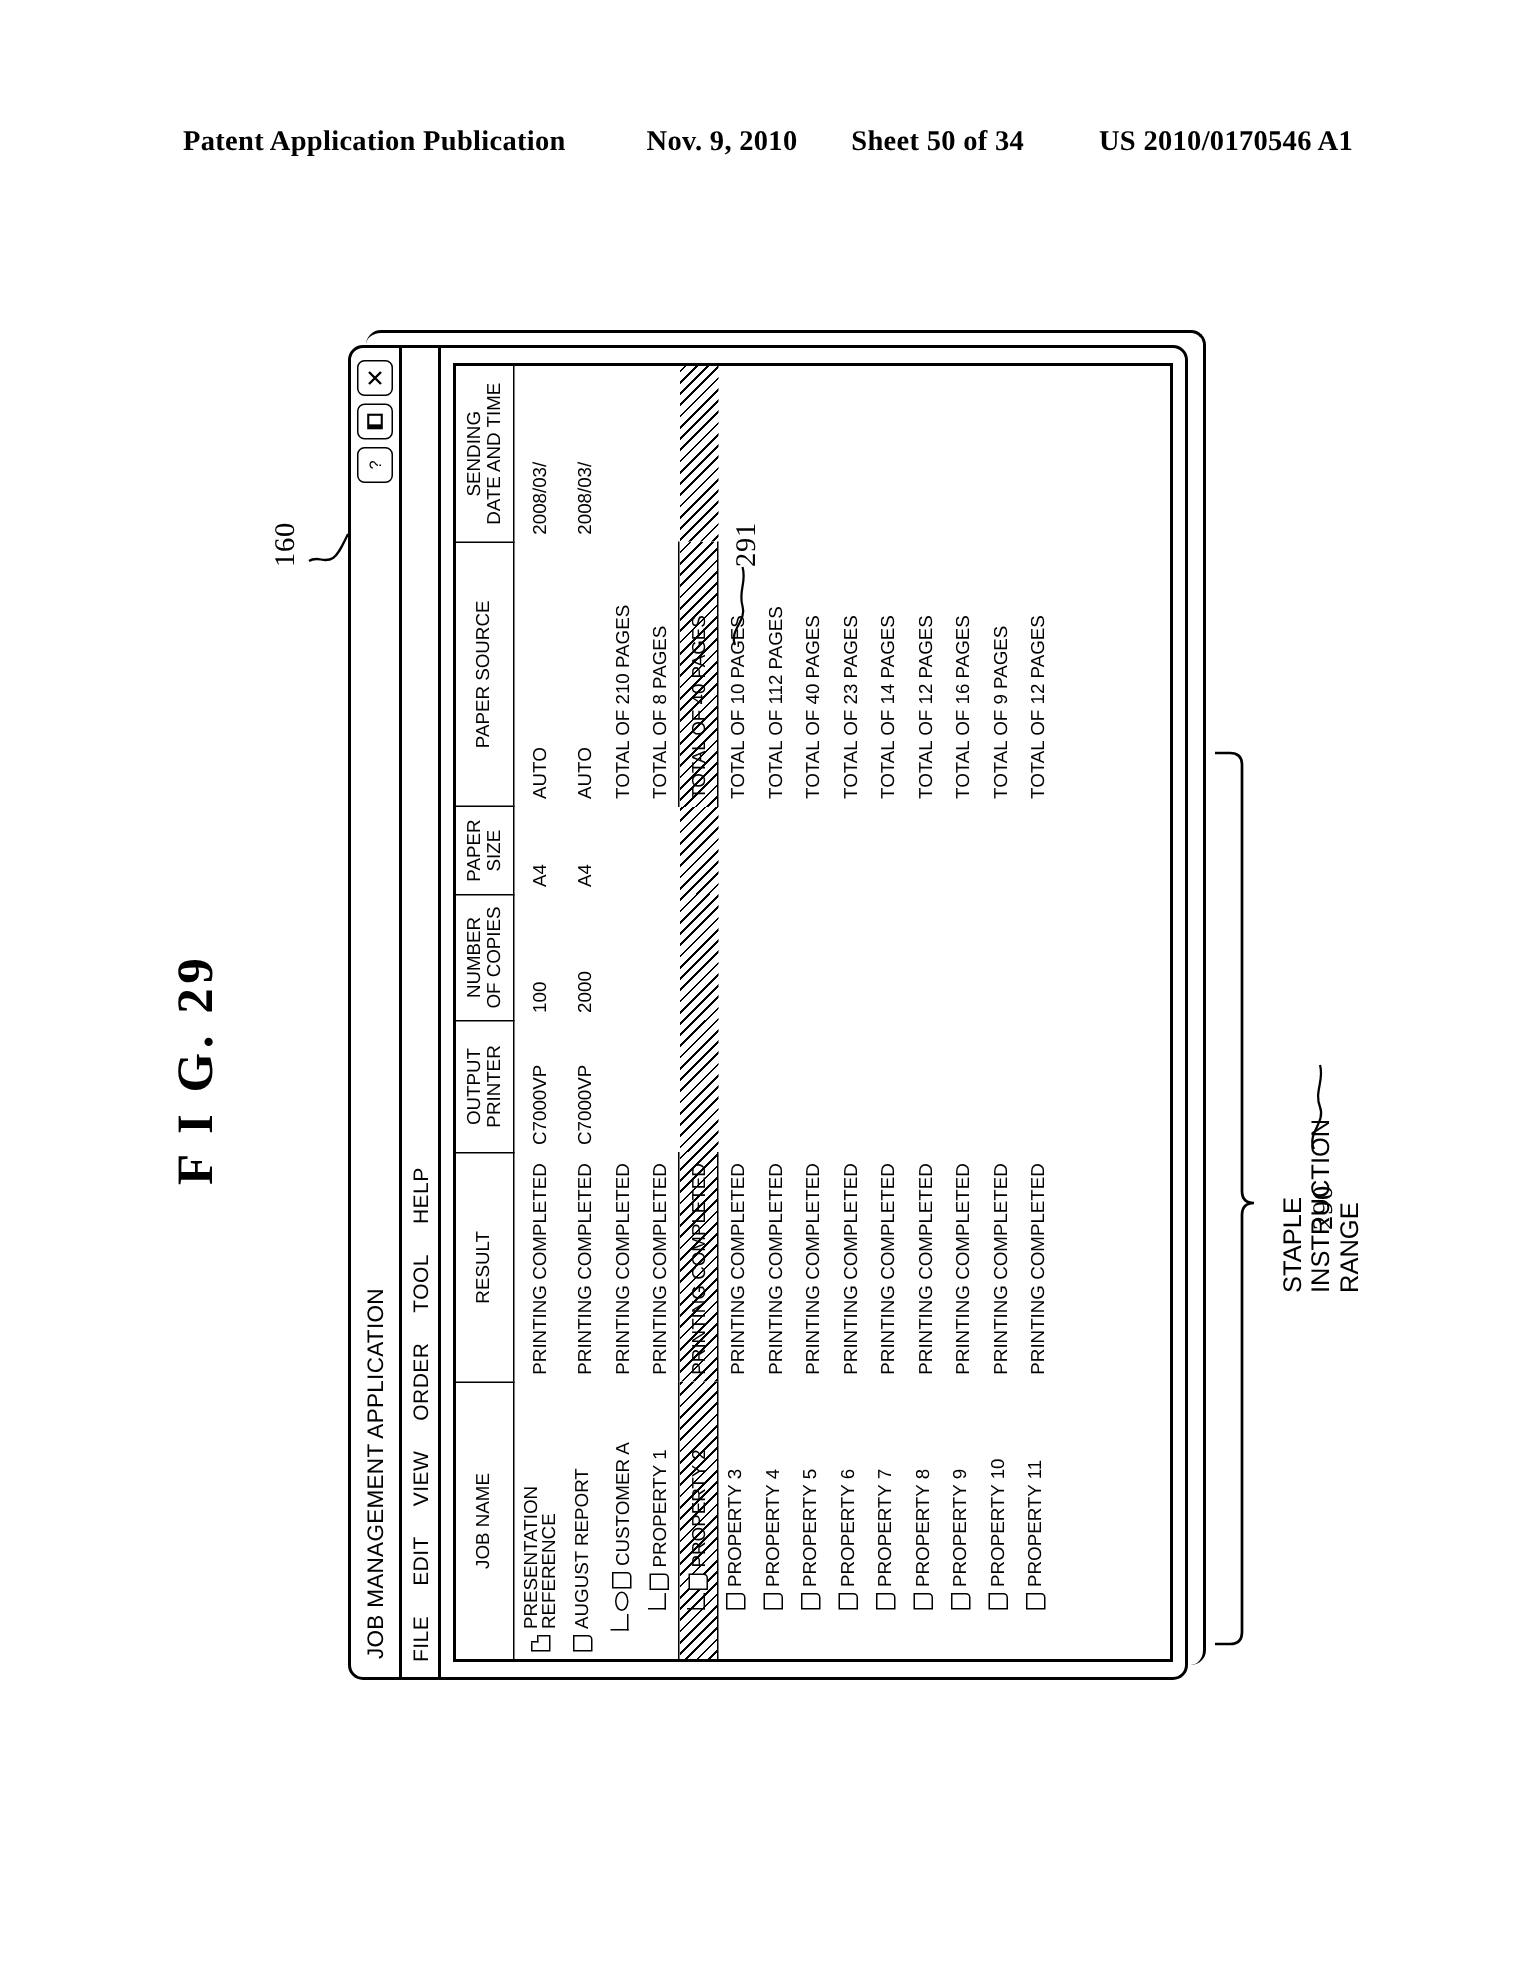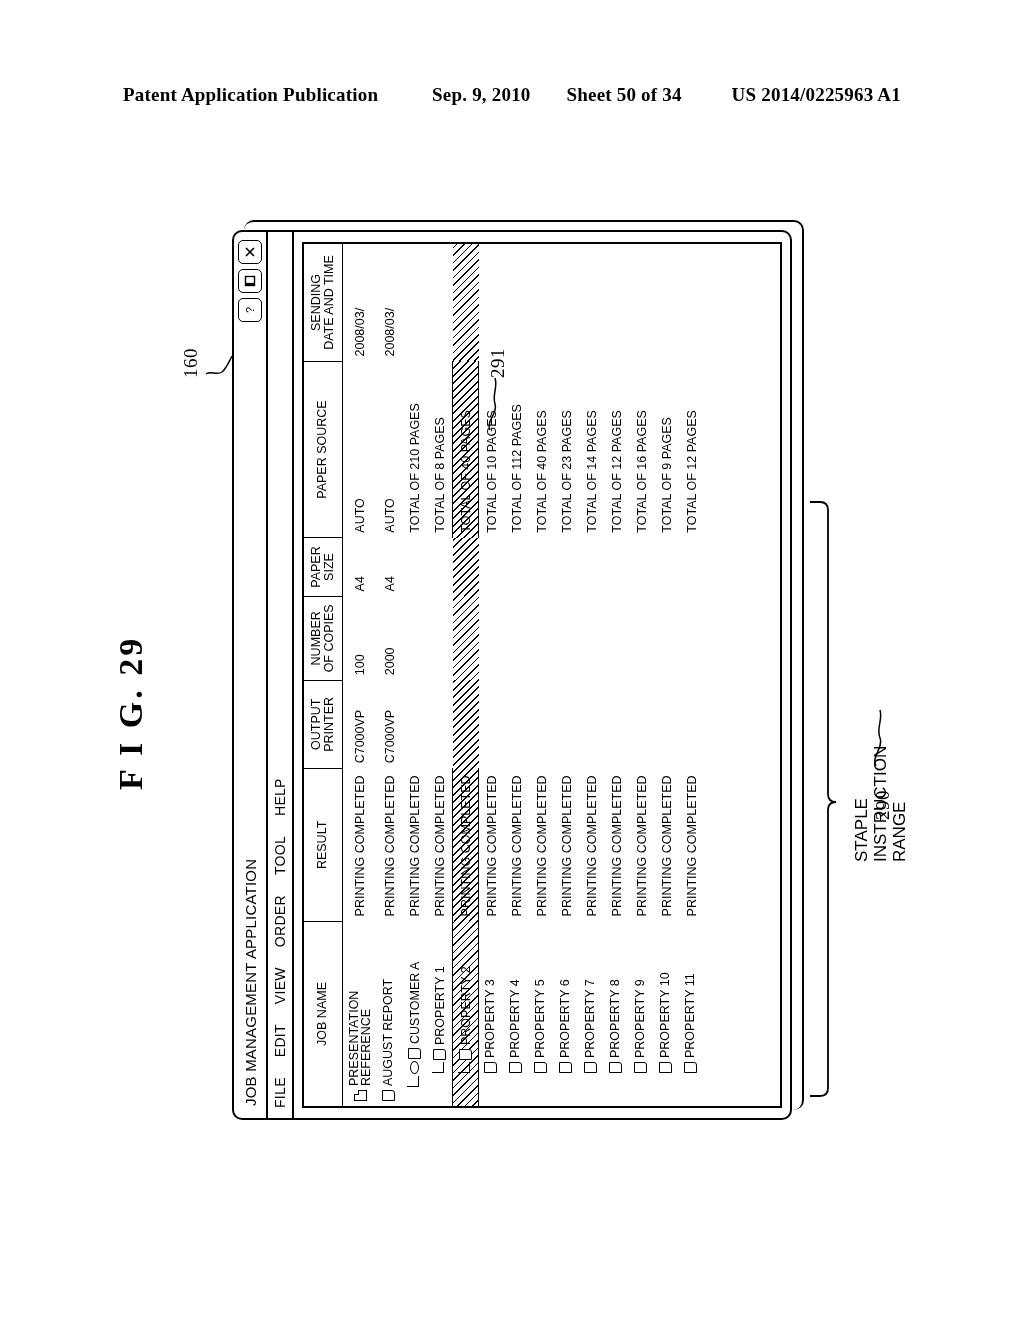--- a/index.html
+++ b/index.html
@@ -324,25 +324,25 @@
     white-space: nowrap;
     font-family: "Liberation Sans", sans-serif;
   }
 </style>
 </head>
 <body>
 
 <div class="pub-header">
   <span>Patent Application Publication</span>
   <span class="hdr-gap-a"></span>
-  <span>Sep. 9, 2010</span>
+  <span>Nov. 9, 2010</span>
   <span class="hdr-gap-b"></span>
   <span>Sheet 50 of 34</span>
   <span class="hdr-gap-c"></span>
-  <span>US 2014/0225963 A1</span>
+  <span>US 2010/0170546 A1</span>
 </div>
 
 <div id="fig-stage">
 
   <div class="fig-caption">F I G. 29</div>
 
   <div class="callout-num callout-160">160</div>
   <svg class="lead-160" viewBox="0 0 30 30">
     <path d="M4,2 C8,8 2,12 6,18 C9,22 14,24 22,28" fill="none" stroke="#000" stroke-width="1.5"></path>
   </svg>

